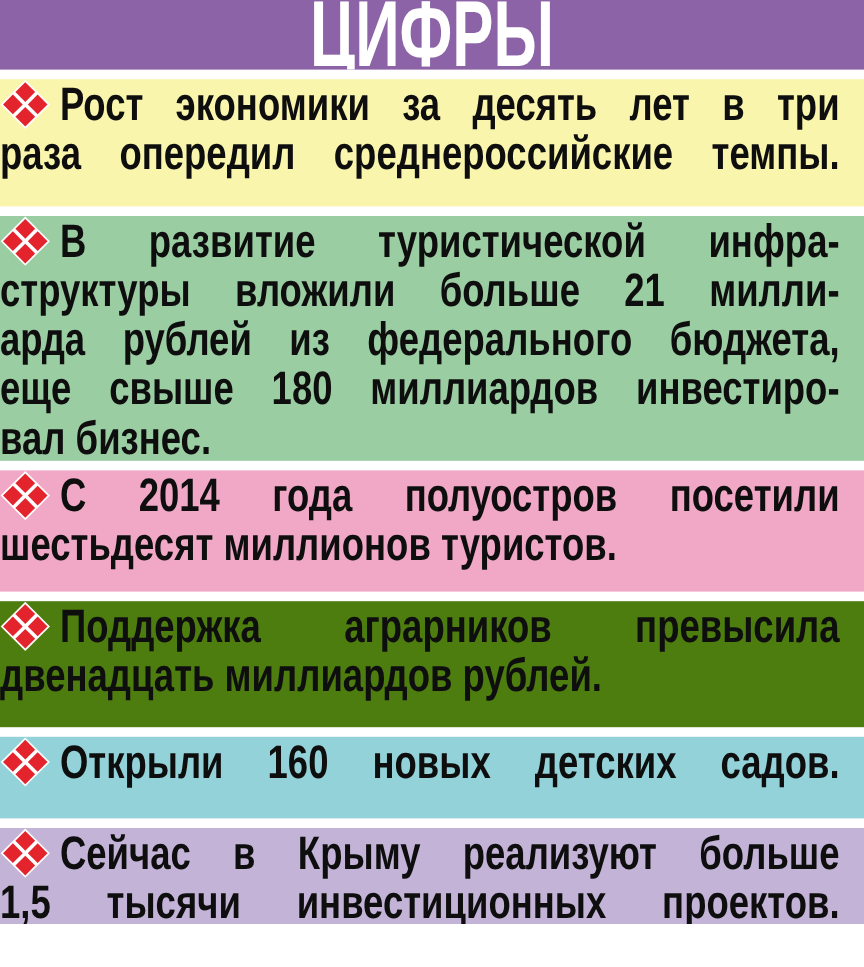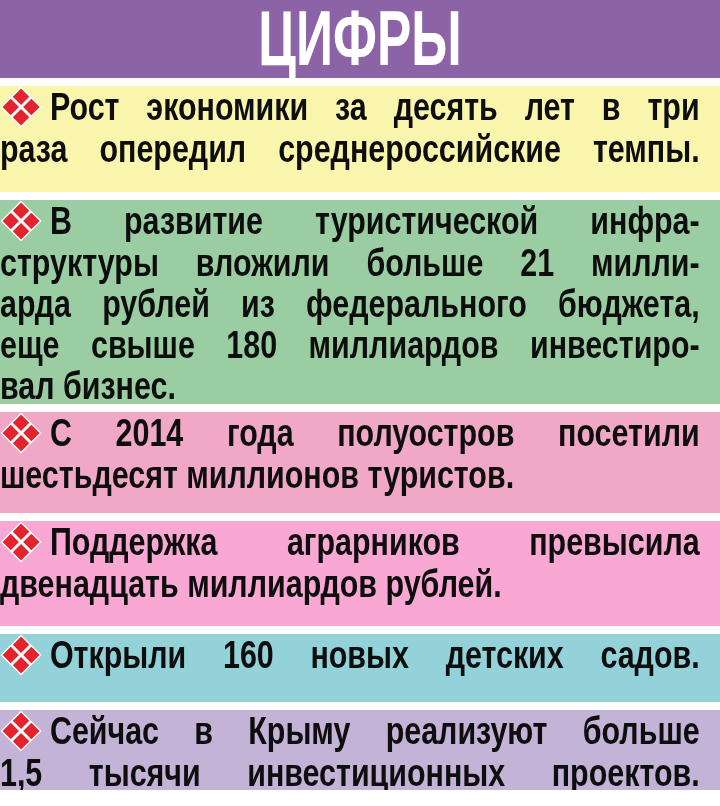--- a/index.html
+++ b/index.html
@@ -9,21 +9,21 @@
   body {
     width: 720px;
     height: 806px;
     background: var(--page-bg, #ffffff);
     overflow: hidden;
     font-family: "Liberation Sans", "DejaVu Sans", sans-serif;
   }
 
   
   .banner {
-    height: 78px;
+    height: 58px;
     margin-bottom: 8px;
     background: var(--header-bg, #8b63a6);
     display: flex;
     align-items: center;
     justify-content: center;
     overflow: hidden;
   }
   .banner-title {
     color: var(--header-text, #ffffff);
     font-size: 78px;
@@ -118,21 +118,21 @@
         <div class="line fill"><svg class="bullet-svg" width="54" height="42" viewBox="0 0 42 42" preserveAspectRatio="none" aria-hidden="true">
     <polygon class="bullet-white" points="21,0.5 41.5,21 21,41.5 0.5,21"></polygon>
     <polygon class="bullet-red" points="21,2.5 29.2,10.7 21,18.9 12.8,10.7"></polygon>
     <polygon class="bullet-red" points="31.3,12.8 39.5,21 31.3,29.2 23.1,21"></polygon>
     <polygon class="bullet-red" points="21,23.1 29.2,31.3 21,39.5 12.8,31.3"></polygon>
     <polygon class="bullet-red" points="10.7,12.8 18.9,21 10.7,29.2 2.5,21"></polygon>
   </svg><span>С 2014 года полуостров посетили</span></div>
         <div class="line"><span>шестьдесят миллионов туристов.</span></div>
       </div>
     </section>
-    <section class="card card-4" style="background: #f9a8d4;">
+    <section class="card card-4" style="background: #4d7c0f;">
       <div class="card-text">
         <div class="line fill"><svg class="bullet-svg" width="54" height="42" viewBox="0 0 42 42" preserveAspectRatio="none" aria-hidden="true">
     <polygon class="bullet-white" points="21,0.5 41.5,21 21,41.5 0.5,21"></polygon>
     <polygon class="bullet-red" points="21,2.5 29.2,10.7 21,18.9 12.8,10.7"></polygon>
     <polygon class="bullet-red" points="31.3,12.8 39.5,21 31.3,29.2 23.1,21"></polygon>
     <polygon class="bullet-red" points="21,23.1 29.2,31.3 21,39.5 12.8,31.3"></polygon>
     <polygon class="bullet-red" points="10.7,12.8 18.9,21 10.7,29.2 2.5,21"></polygon>
   </svg><span>Поддержка аграрников превысила</span></div>
         <div class="line"><span>двенадцать миллиардов рублей.</span></div>
       </div>

